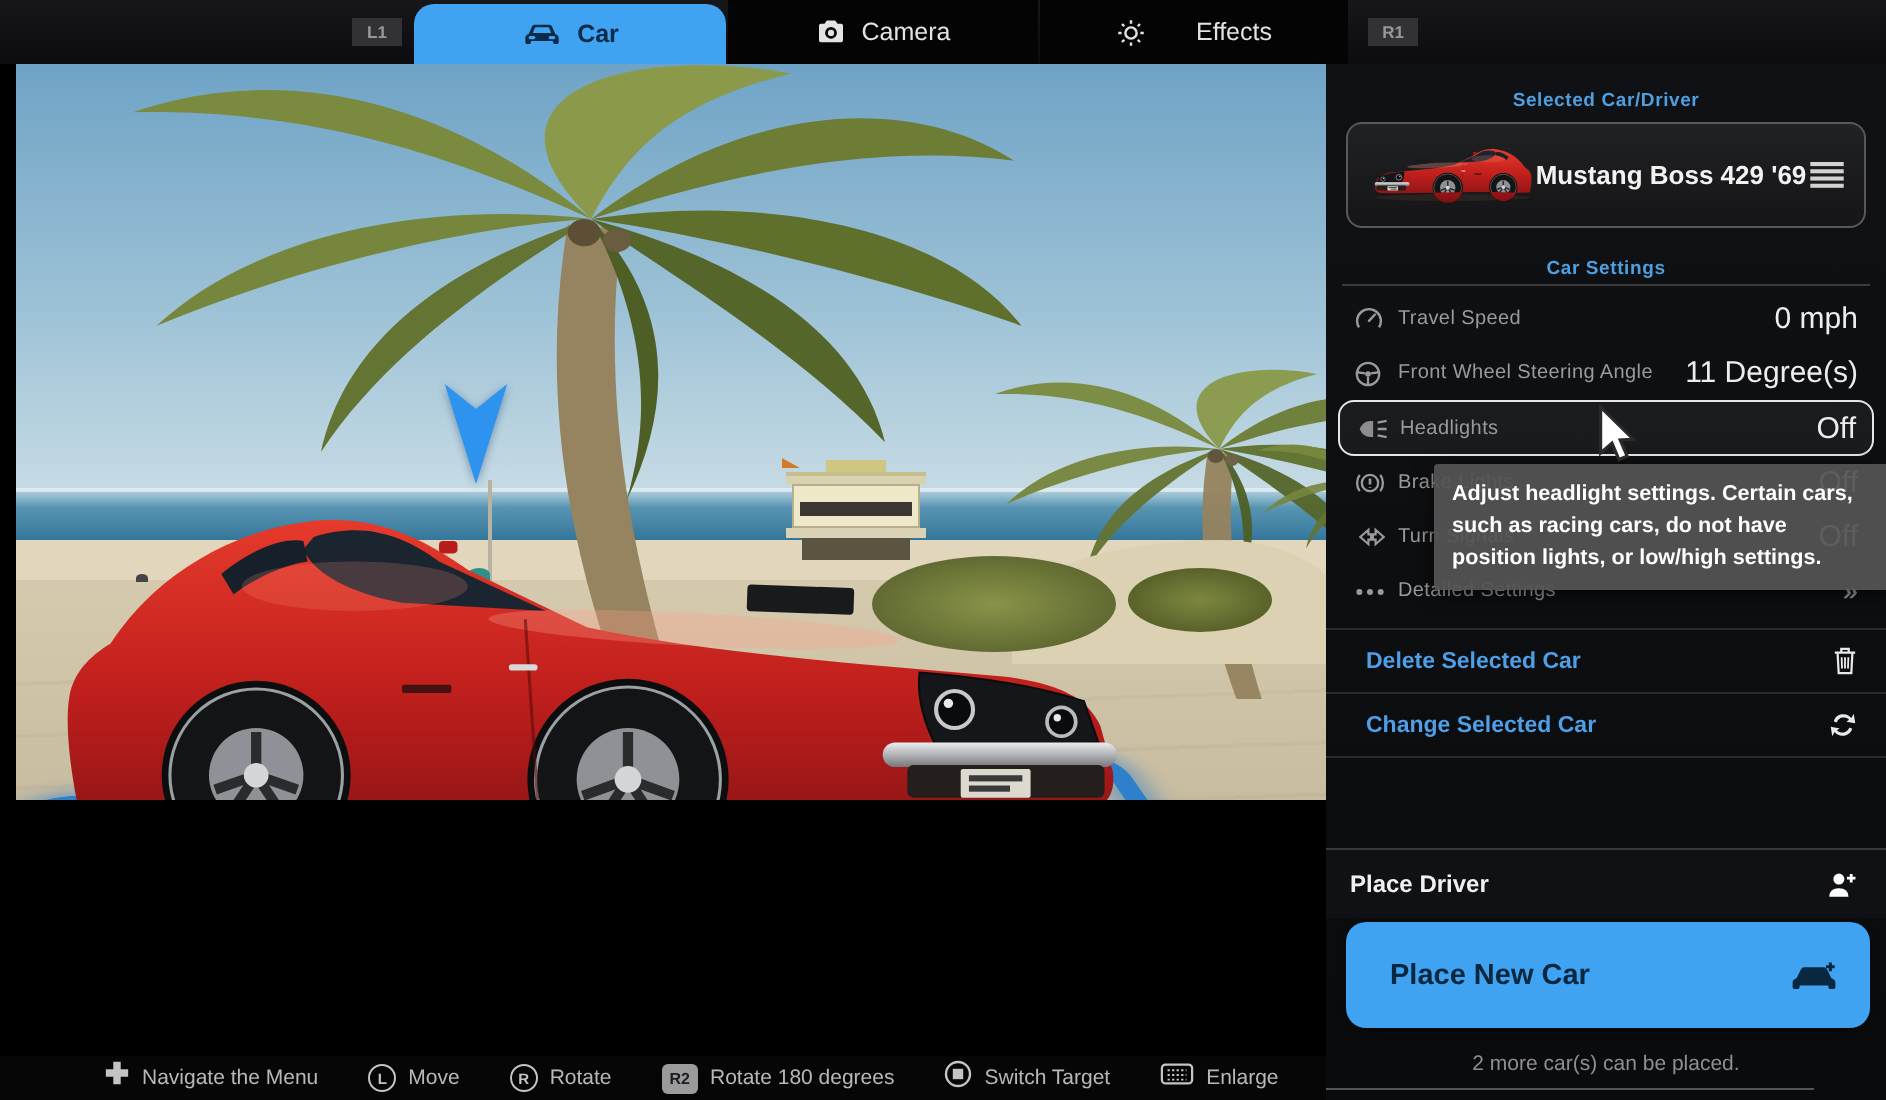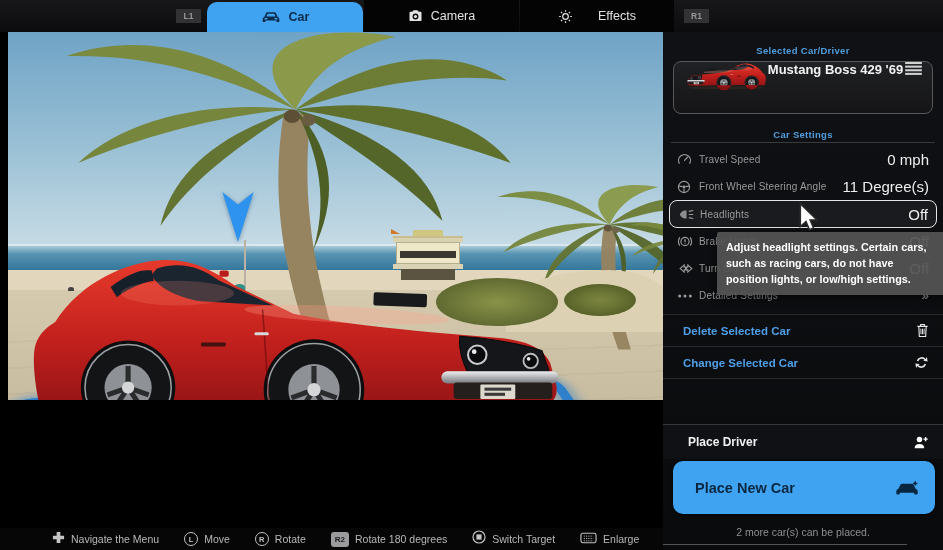--- a/index.html
+++ b/index.html
@@ -60,37 +60,37 @@
   
   .sidebar{position:absolute;left:663px;top:32px;width:280px;height:518px;
            background:linear-gradient(#101114,#0a0b0d);}
   .sec-head{position:absolute;left:0;width:100%;text-align:center;color:#4f9fe0;
             font-size:9.5px;font-weight:bold;letter-spacing:.3px;}
   .sel-head{top:13px;} .set-head{top:97px;}
   .hr{position:absolute;left:8px;width:264px;height:1px;background:#3a3a3c;}
   .hr1{top:110px;}
   .car-card{position:absolute;left:10px;top:29px;width:260px;height:53px;border:1px solid #58585a;
             border-radius:8px;background:linear-gradient(#202124,#151517);
-            display:flex;align-items:flex-start;padding:0 10px;}
+            display:flex;align-items:center;padding:12px 10px;}
   .car-card .thumb{transform:scaleX(-1);flex:0 0 auto;}
   .car-card .name{flex:1;text-align:center;color:#f2f2f2;font-size:13px;font-weight:bold;}
   .rows{position:absolute;left:0;top:114px;width:280px;}
   .srow{display:flex;align-items:center;height:27px;padding:0 14px 0 14px;}
   .sicon{width:22px;color:#9a9a9a;display:flex;align-items:center;}
   .slabel{font-size:10px;color:#9a9a9a;letter-spacing:.2px;}
   .svalue{margin-left:auto;font-size:15px;color:#ededed;}
   .srow.highlight{height:28px;margin:0 6px;padding:0 8px;border:1.5px solid #e6e6e6;
                   border-radius:8px;background:rgba(255,255,255,.05);}
   .svalue.chev{font-size:13px;font-weight:bold;color:#9a9a9a;transform:skewX(-12deg);}
   .actions{position:absolute;left:0;top:282px;width:280px;border-top:1px solid #2b2b2d;}
   .arow{display:flex;align-items:center;height:32px;padding:0 14px 0 20px;border-bottom:1px solid #2b2b2d;}
   .alabel{font-size:11.5px;font-weight:bold;color:#4f9fe8;}
   .aicon{margin-left:auto;display:flex;color:#e8e8e8;}
   .place-driver{position:absolute;left:0;top:392px;width:280px;height:35px;border-top:1px solid #38383a;
-                display:flex;align-items:center;padding:0 14px 0 25px;background:#101114;}
+                display:flex;align-items:center;padding:0 14px 0 12px;background:#101114;}
   .pd-label{font-size:12px;font-weight:bold;color:#f0f0f0;}
   .place-btn{position:absolute;left:10px;top:429px;width:262px;height:53px;background:#3fa3f2;
              border-radius:10px;display:flex;align-items:center;padding:0 16px 0 22px;
              box-shadow:0 1px 4px rgba(0,0,0,.5);}
   .pb-label{font-size:14.5px;font-weight:bold;color:#0a2740;}
   .footer-note{position:absolute;left:0;top:494px;width:100%;text-align:center;color:#8f8f8f;font-size:10.5px;}
   .footer-line{position:absolute;left:545px;top:544px;width:362px;height:1px;background:#545456;}
 
   
   .tooltip{position:absolute;left:717px;top:232px;width:228px;background:rgba(84,84,84,.94);

